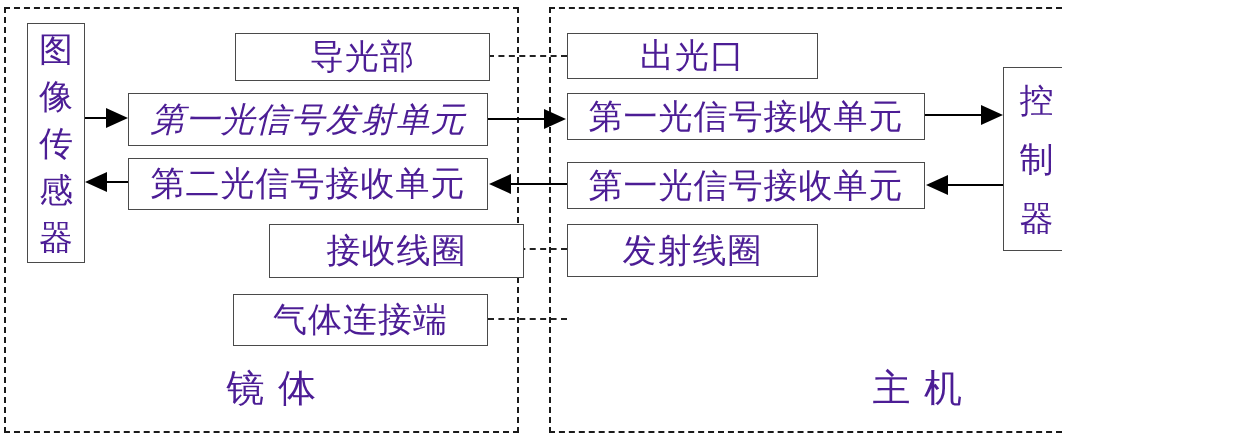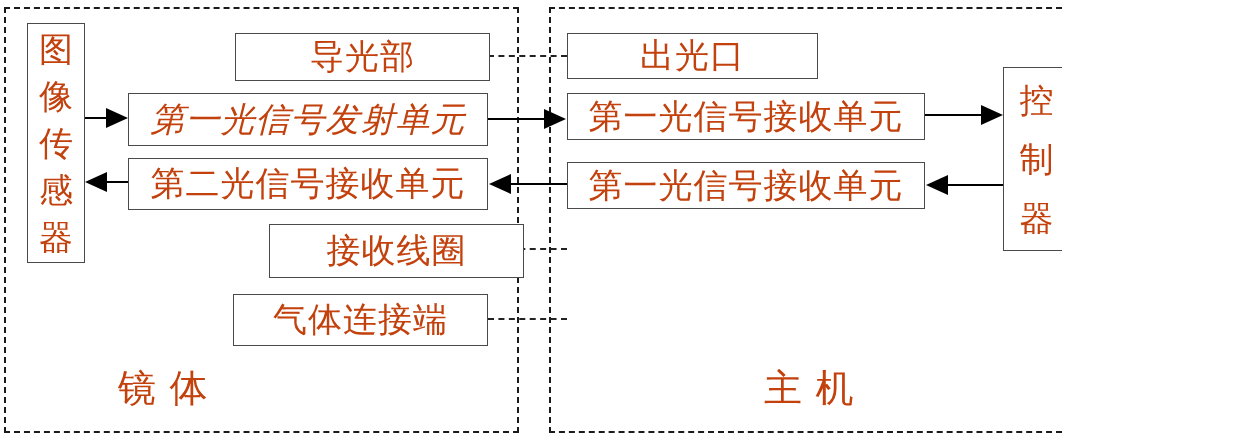--- a/index.html
+++ b/index.html
@@ -1,21 +1,21 @@
 <!DOCTYPE html>
 <html><head>
 <meta charset="utf-8">
 <style>
   html,body{margin:0;padding:0;background:#ffffff;}
   #canvas{
     position:relative;
     width:1062px;height:444px;
     background:#ffffff;
     font-family:"Liberation Serif","DejaVu Serif",serif;
-    color:#c2410c;
+    color:#4c1d95;
     overflow:hidden;
   }
   .outer{
     position:absolute;
     border:2px dashed #1a1a1a;
     box-sizing:border-box;
     background:transparent;
   }
   .outer.left{left:4px;top:7px;width:515px;height:426px;}
   .outer.right{left:549px;top:7px;width:682px;height:426px;}
@@ -35,21 +35,21 @@
     text-align:center;
     letter-spacing:0;
   }
   .vbox.sensor{line-height:47px;}
   .vbox.ctrl{line-height:59px;}
   .vbox.duo{line-height:52px;}
   .grouplabel{
     position:absolute;
     font-size:38px;
     letter-spacing:2px;
-    text-align:left;
+    text-align:right;
     white-space:pre;
     z-index:2;
   }
   .hline{
     position:absolute;height:0;
     border-top:2px solid #000;
     z-index:2;
   }
   .hdash{
     position:absolute;height:0;
@@ -83,20 +83,21 @@
   <div class="box" style="left:235px;top:33px;width:255px;height:48px;">导光部</div>
   <div class="box" style="left:128px;top:93px;width:360px;height:53px;font-style:italic;">第一光信号发射单元</div>
   <div class="box" style="left:128px;top:158px;width:360px;height:52px;">第二光信号接收单元</div>
   <div class="box" style="left:233px;top:224px;width:255px;height:54px;margin-left:36px;">接收线圈</div>
   <div class="box" style="left:233px;top:294px;width:255px;height:52px;">气体连接端</div>
   <div class="grouplabel" style="left:118px;top:363px;width:200px;">镜 体</div>
 
   <div class="box" style="left:567px;top:33px;width:251px;height:46px;">出光口</div>
   <div class="box" style="left:567px;top:93px;width:358px;height:47px;text-align:center;">第一光信号接收单元</div>
   <div class="box" style="left:567px;top:162px;width:358px;height:47px;">第一光信号接收单元</div>
+  <div class="box" style="left:567px;top:224px;width:251px;height:53px;">发射线圈</div>
   <div class="box vbox ctrl" style="left:1003px;top:67px;width:67px;height:184px;">控制器</div>
   <div class="grouplabel" style="left:764px;top:363px;width:200px;">主 机</div>
 
   <div class="hline" style="left:85px;top:117px;width:23px;"></div>
   <div class="ah-r" style="left:106px;top:108px;"></div>
 
   <div class="ah-l" style="left:85px;top:172px;"></div>
   <div class="hline" style="left:106px;top:181px;width:22px;"></div>
 
   <div class="hdash" style="left:488px;top:55px;width:79px;"></div>

